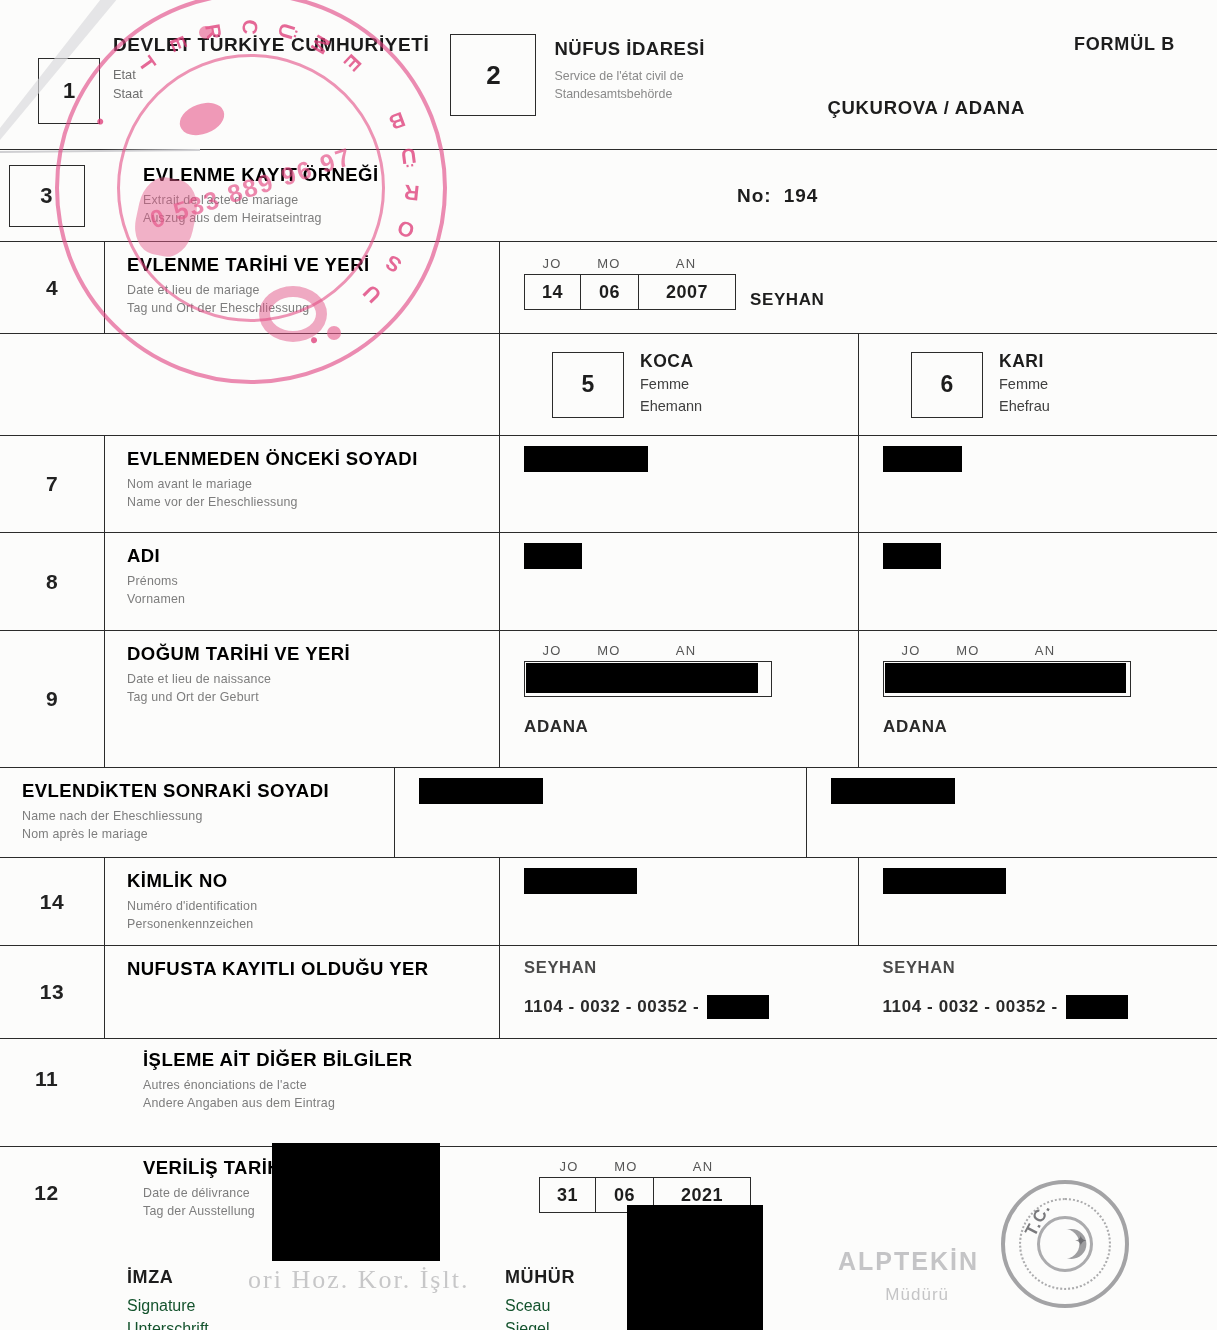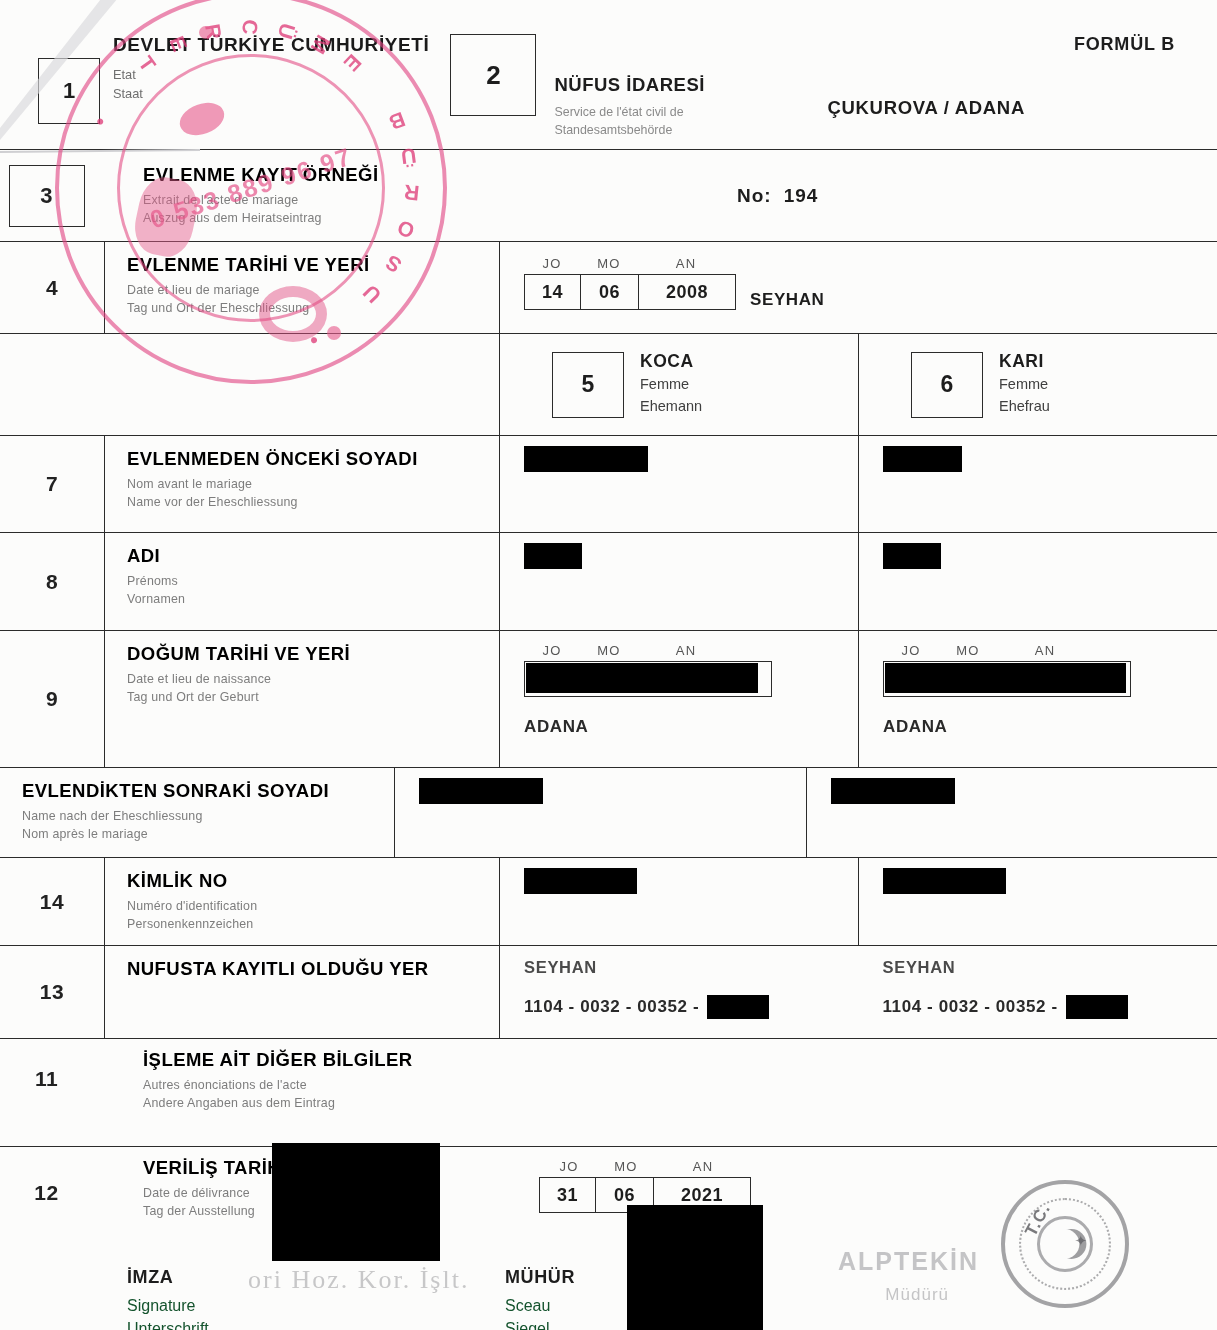--- a/index.html
+++ b/index.html
@@ -66,21 +66,21 @@
     width: 60px; height: 60px;
     border: 1.6px solid #2b2b2b;
     display: flex; align-items: center; justify-content: center;
     font-size: 22px; font-weight: bold;
     background: transparent;
   }
   .hdr-left .minibox { position: absolute; left: 10px; top: 24px; width: 62px; height: 66px; }
   .hdr-left .sub { margin-top: 10px; font-size: 12.8px; color: #6e6e6e; line-height: 1.45; }
   .hdr-mid { display: flex; gap: 18px; width: 430px; }
   .hdr-mid .minibox { width: 86px; height: 82px; font-size: 26px; }
-  .hdr-mid .txt { padding-top: 4px; margin-top: 36px; }
+  .hdr-mid .txt { padding-top: 4px; }
   .hdr-mid .t1 { font-size: 18.5px; font-weight: bold; letter-spacing: .5px; }
   .hdr-mid .t2 { font-size: 12.4px; color: #8a8a8a; line-height: 1.45; margin-top: 8px; }
   .hdr-right { flex: 1; text-align: right; padding-right: 14px; }
   .formul { font-size: 18px; font-weight: bold; letter-spacing: .8px; }
   .office {
     font-size: 18.5px; font-weight: bold; letter-spacing: .7px;
     margin-top: 42px; margin-right: 150px; white-space: nowrap;
   }
   
   .row3 { height: 92px; align-items: center; }
@@ -265,21 +265,21 @@
       <div class="datewrap">
         <div>
           <div class="dmy-head">
             <span class="w-d">JO</span>
             <span class="w-m">MO</span>
             <span class="w-y">AN</span>
           </div>
           <div class="dmy-box">
             <div class="w-d">14</div>
             <div class="w-m">06</div>
-            <div class="w-y">2008</div>
+            <div class="w-y">2007</div>
           </div>
         </div>
         <div class="place-inline">SEYHAN</div>
       </div>
     </div>
   </div>
 
   <div class="row spouse-row">
     <div class="blank-left"></div>
     <div class="spouse-cell split">

